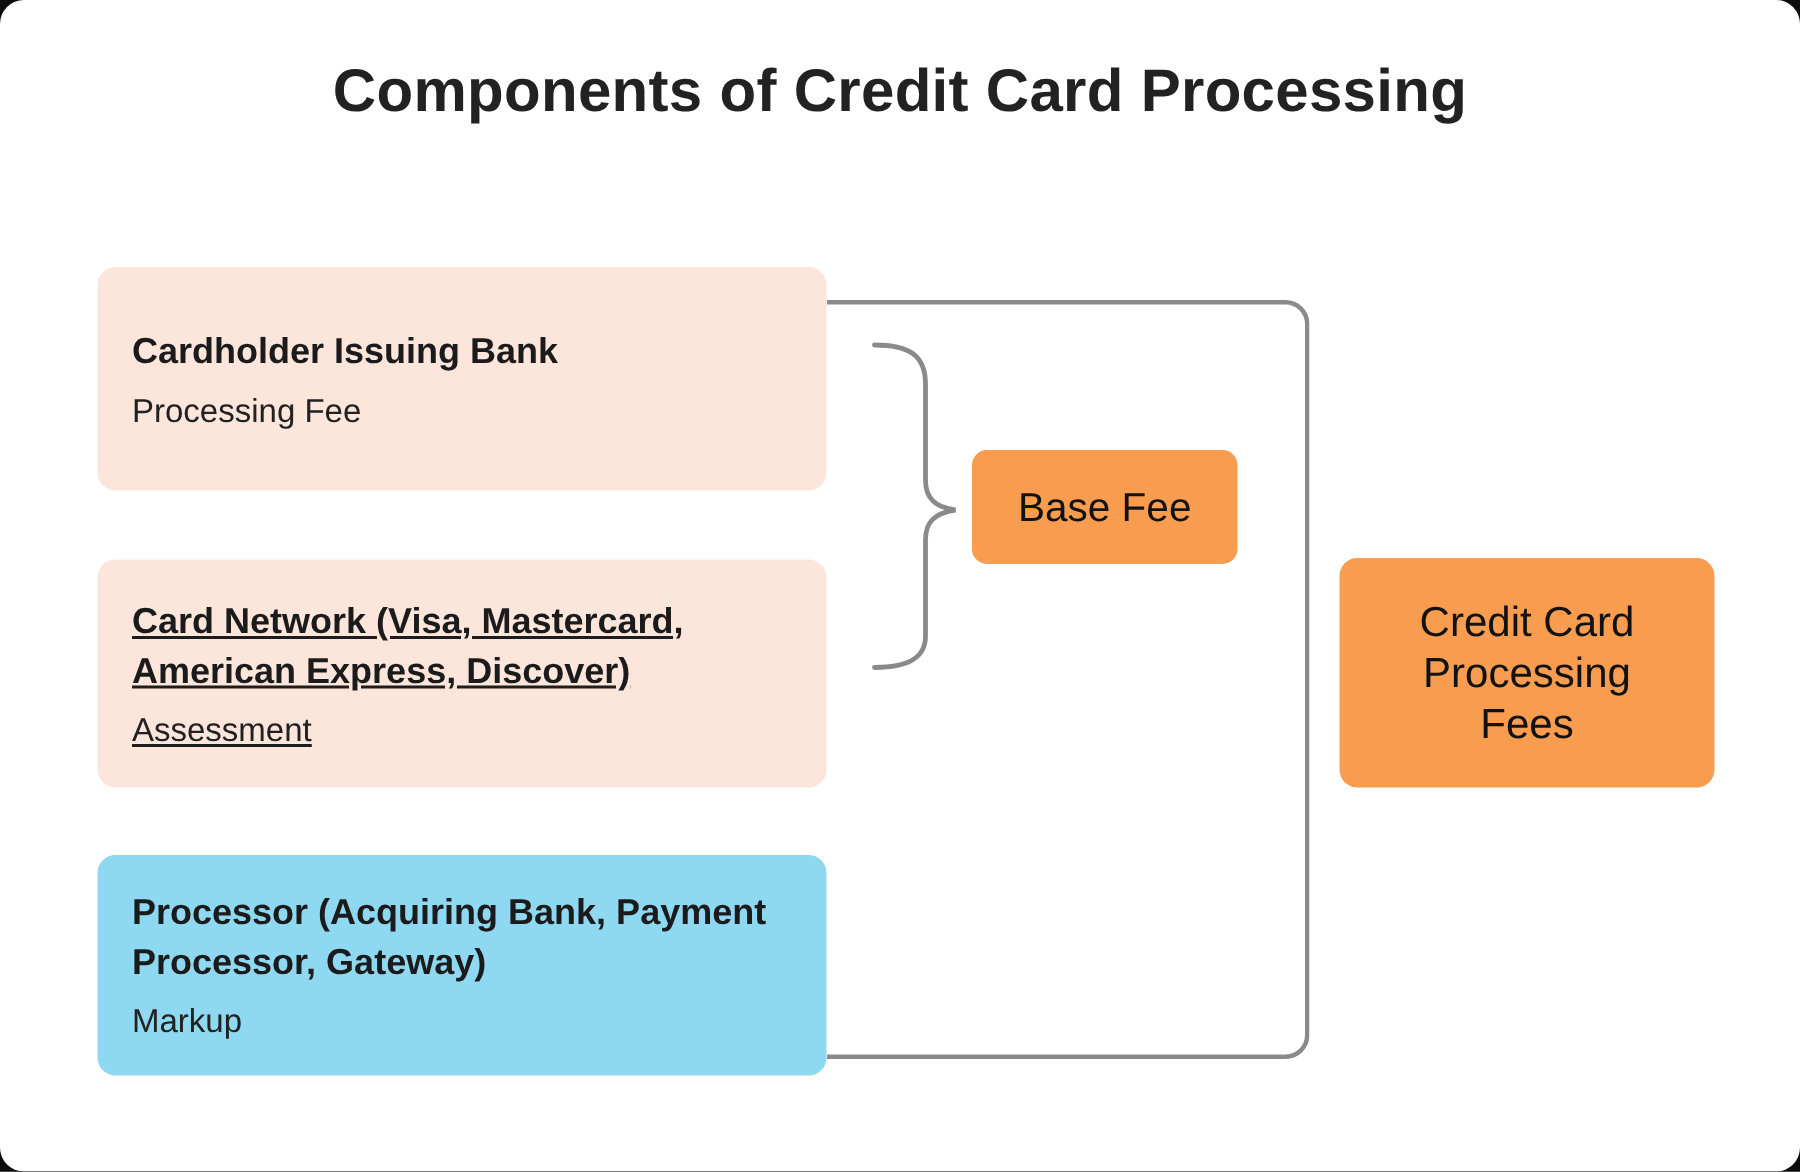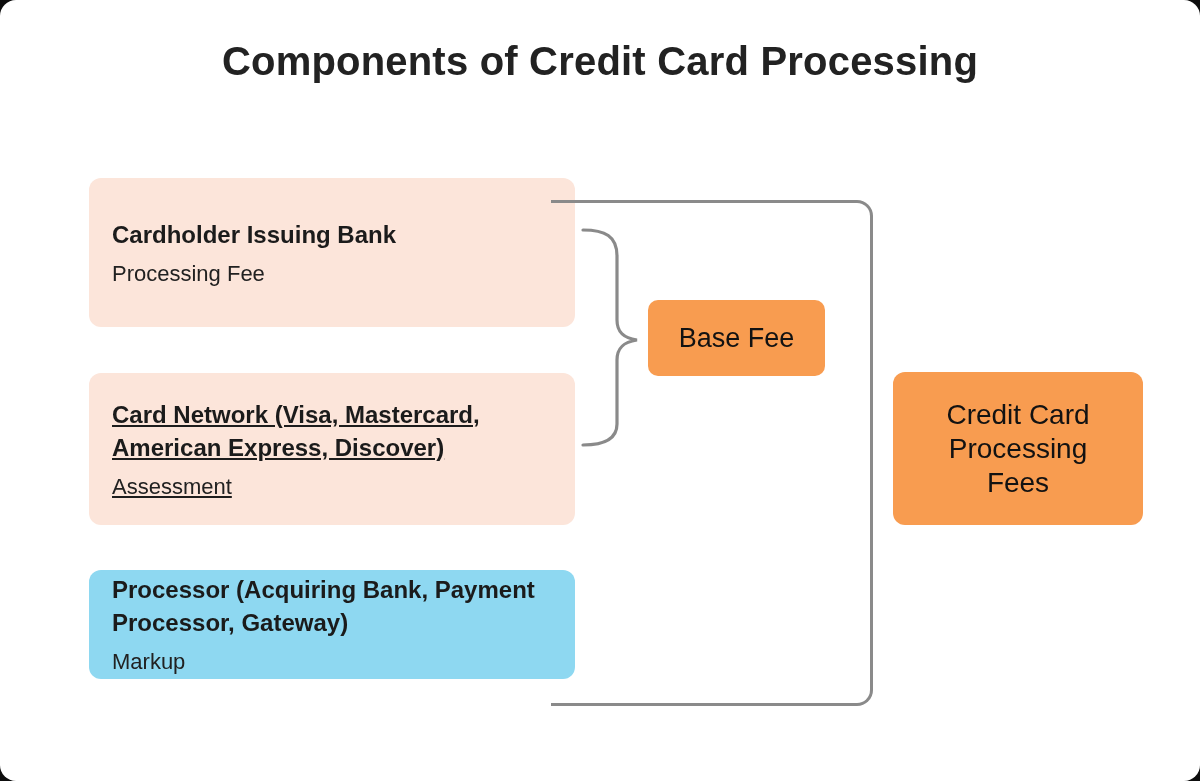--- a/index.html
+++ b/index.html
@@ -34,37 +34,36 @@
     position: absolute;
     left: 65px;
     width: 486px;
     border-radius: 12px;
     box-sizing: border-box;
     padding: 10px 26px 10px 23px;
     display: flex;
     flex-direction: column;
     justify-content: center;
     row-gap: 9px;
-    margin-left: 24px;
   }
   .src-box .box-title {
     font-size: 24px;
     line-height: 33px;
     font-weight: 700;
     color: #1b1b1b;
   }
   .src-box .box-subtitle {
     font-size: 22px;
     line-height: 28px;
     font-weight: 400;
     color: #212121;
   }
   #box-issuing-bank { top: 178px; height: 149px; }
   #box-card-network { top: 373px; height: 152px; }
-  #box-processor    { top: 570px; height: 109px; }
+  #box-processor    { top: 570px; height: 147px; }
 
   .bracket {
     position: absolute;
     left: 551px;
     top: 200px;
     width: 322px;
     height: 506px;
     box-sizing: border-box;
     border-top: 3px solid #8a8a8a;
     border-right: 3px solid #8a8a8a;

